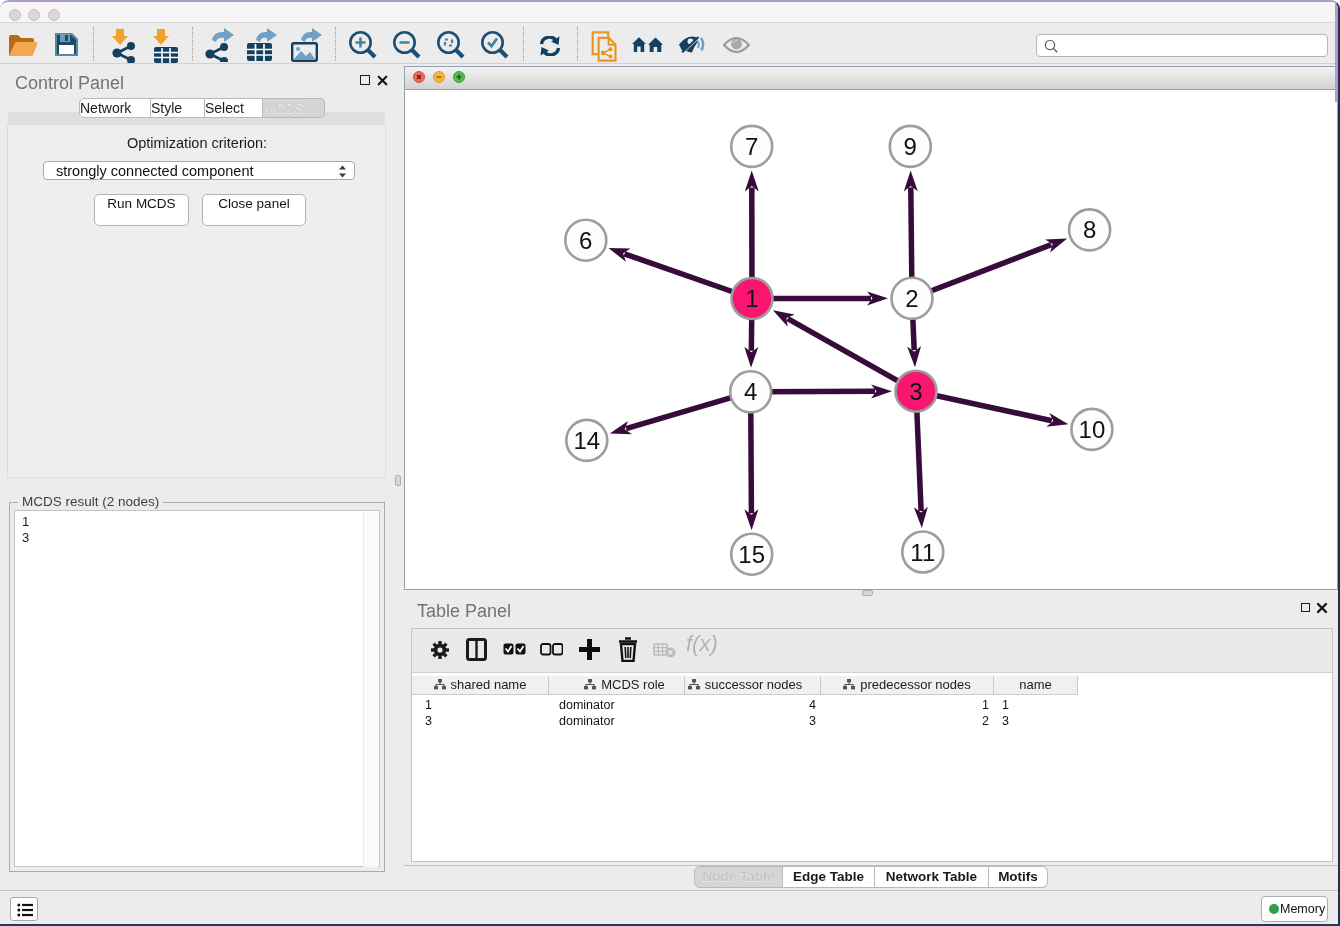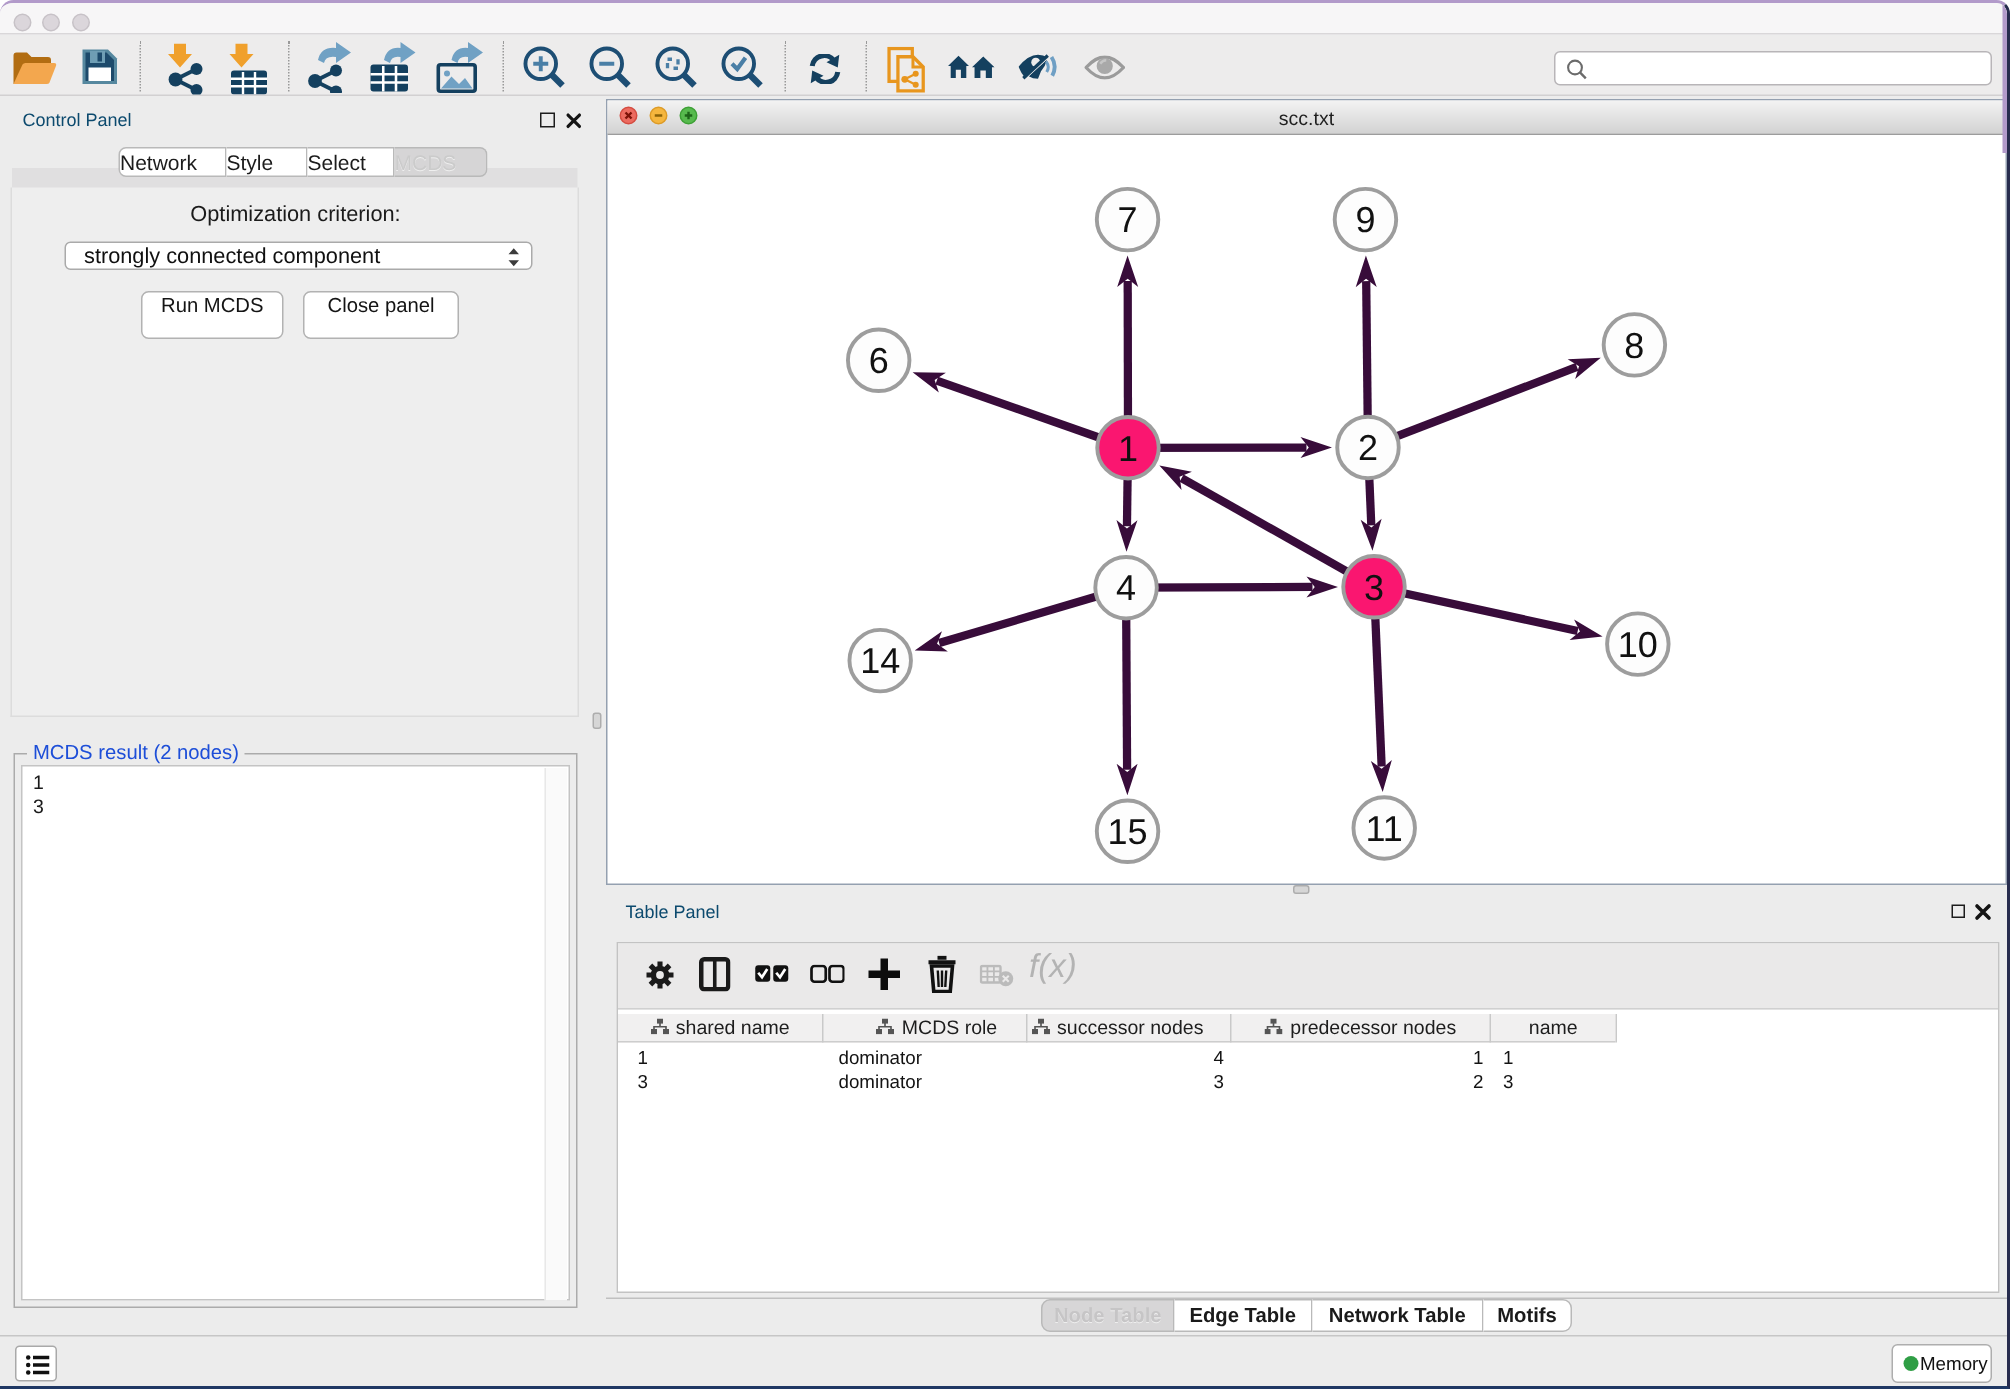--- a/index.html
+++ b/index.html
@@ -7,28 +7,28 @@
 .abs{position:absolute;}
 
 #titlebar{position:absolute;left:0;top:0;width:100%;height:21px;background:#f7f6f7;border-bottom:1px solid #d9d7d9;}
 .tl{position:absolute;top:7px;width:12px;height:12px;border-radius:50%;background:#dbd6db;border:1px solid #c7c2c7;}
 #apptitle{position:absolute;top:3px;left:0;width:100%;text-align:center;font-size:13px;color:#b7b1ba;}
 
 #toolbar{position:absolute;left:0;top:22px;width:100%;height:40px;background:#edecec;border-bottom:1px solid #d2d0d1;}
 .tsep{position:absolute;top:3px;height:34px;width:0;border-left:1px dotted #999;}
 
 #leftpanel{position:absolute;left:0;top:62px;width:394px;height:828px;background:#ececec;}
-.paneltitle{font-size:12px;color:#0c4a6e;}
+.paneltitle{font-size:18px;color:#737373;}
 #tabstrip{position:absolute;left:8px;top:48px;width:377px;height:14px;background:#e0dfe0;}
 #tabcontent{position:absolute;left:7px;top:61px;width:379px;height:353px;background:#eeeeee;border:1px solid #dcdcdc;border-top:none;}
 .tab{position:absolute;top:97px;height:20px;background:#fff;border:1px solid #b9b9b9;font-size:14px;color:#1c1c1c;text-align:left;line-height:19px;z-index:5;}
 .btn{position:absolute;height:32px;background:#fff;border:1px solid #b2b2b2;border-radius:5px;font-size:13.5px;color:#141414;text-align:center;line-height:18px;}
 
 #fs{position:absolute;left:9px;top:438px;width:376px;height:370px;border:1px solid #ababab;}
-#fslegend{position:absolute;left:18px;top:430px;background:#ececec;padding:0 4px;font-size:13.5px;color:#1d4ed8;z-index:3;}
+#fslegend{position:absolute;left:18px;top:430px;background:#ececec;padding:0 4px;font-size:13.5px;color:#404040;z-index:3;}
 #fsinner{position:absolute;left:14px;top:446px;width:366px;height:357px;background:#fff;border:1px solid #c4c4c4;}
 #fsscroll{position:absolute;right:1px;top:1px;width:15px;height:355px;background:#fafafa;border-left:1px solid #e8e8e8;}
 
 #cwin{position:absolute;left:404px;top:64px;width:934px;height:524px;border:1px solid #94a0b0;background:#fff;}
 #ctitle{position:absolute;left:0;top:0;width:100%;height:23px;background:linear-gradient(#f3f3f3,#d2d2d2);border-bottom:1px solid #9c9c9c;}
 .mac{position:absolute;top:4px;width:12px;height:12px;border-radius:50%;}
 
 #tpanel{position:absolute;left:404px;top:592px;width:936px;height:298px;background:#ececec;}
 #tbox{position:absolute;left:7px;top:34px;width:922px;height:234px;border:1px solid #c3c3c3;background:#fff;}
 #ttool{position:absolute;left:0;top:0;width:100%;height:44px;background:#eae9e9;border-bottom:1px solid #d0d0d0;}
@@ -214,21 +214,20 @@
 <div id="cwin">
   <div id="ctitle">
     <div class="mac" style="left:8px;background:#ec6b60;border:1px solid #d44c40;"></div>
     <div class="mac" style="left:28px;background:#f5b63e;border:1px solid #dd9b26;"></div>
     <div class="mac" style="left:48px;background:#57ba4e;border:1px solid #3da035;"></div>
     <svg class="abs" style="left:8px;top:4px;" width="54" height="12" viewBox="0 0 54 12">
       <path d="M4 4 L8 8 M8 4 L4 8" stroke="#7c1208" stroke-width="1.6"></path>
       <line x1="23.5" y1="6" x2="28.5" y2="6" stroke="#8a6208" stroke-width="1.6"></line>
       <path d="M46 3.5 L46 8.5 M43.5 6 L48.5 6" stroke="#1d6419" stroke-width="1.6"></path>
     </svg>
-    <div class="abs" style="left:0;top:4px;width:100%;text-align:center;font-size:13px;color:#1f1f1f;">scc.txt</div>
   </div>
   <svg class="abs" style="left:0;top:21.5px;" width="932" height="500" viewBox="0 0 932 500">
 <line x1="347.0" y1="209.5" x2="346.8" y2="98.4" stroke="#380c3a" stroke-width="5.5"></line>
 <polygon points="346.7,81.4 353.8,102.4 346.8,96.9 339.8,102.4" fill="#380c3a"></polygon>
 <line x1="347.0" y1="209.5" x2="219.5" y2="164.8" stroke="#380c3a" stroke-width="5.5"></line>
 <polygon points="203.4,159.1 225.6,159.5 218.1,164.3 220.9,172.7" fill="#380c3a"></polygon>
 <line x1="347.0" y1="209.5" x2="466.0" y2="209.4" stroke="#380c3a" stroke-width="5.5"></line>
 <polygon points="483.0,209.3 462.0,216.4 467.5,209.3 462.0,202.4" fill="#380c3a"></polygon>
 <line x1="347.0" y1="209.5" x2="346.3" y2="261.8" stroke="#380c3a" stroke-width="5.5"></line>
 <polygon points="346.0,278.8 339.3,257.7 346.3,263.3 353.3,257.9" fill="#380c3a"></polygon>

